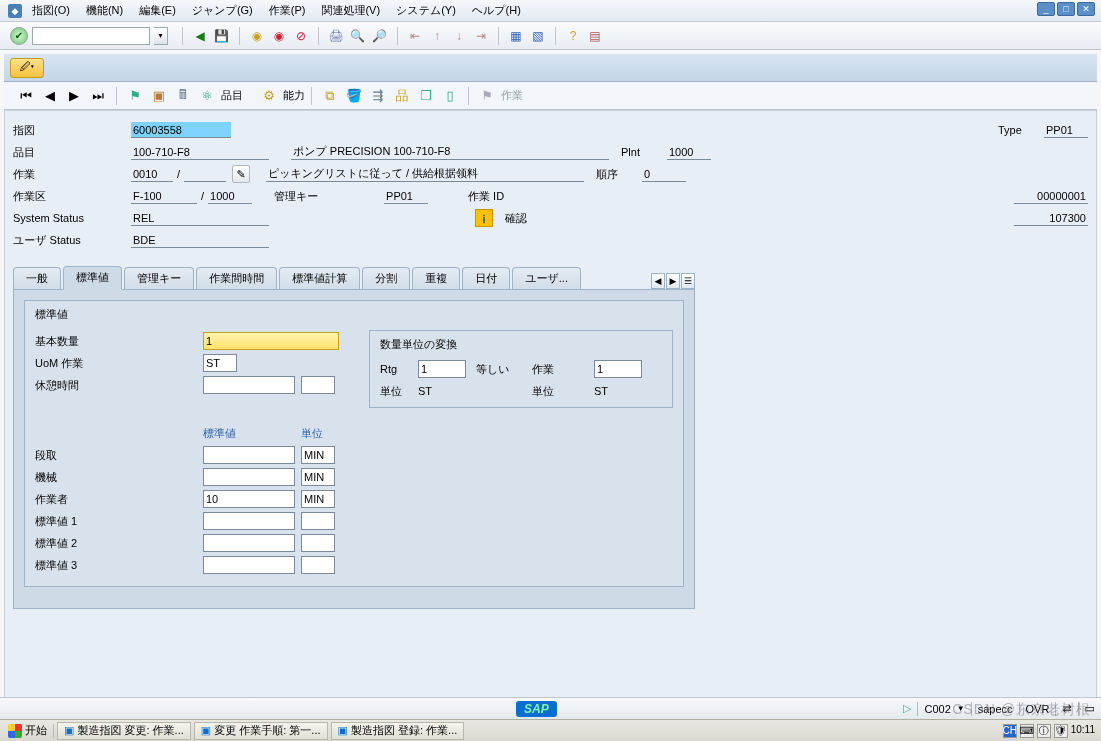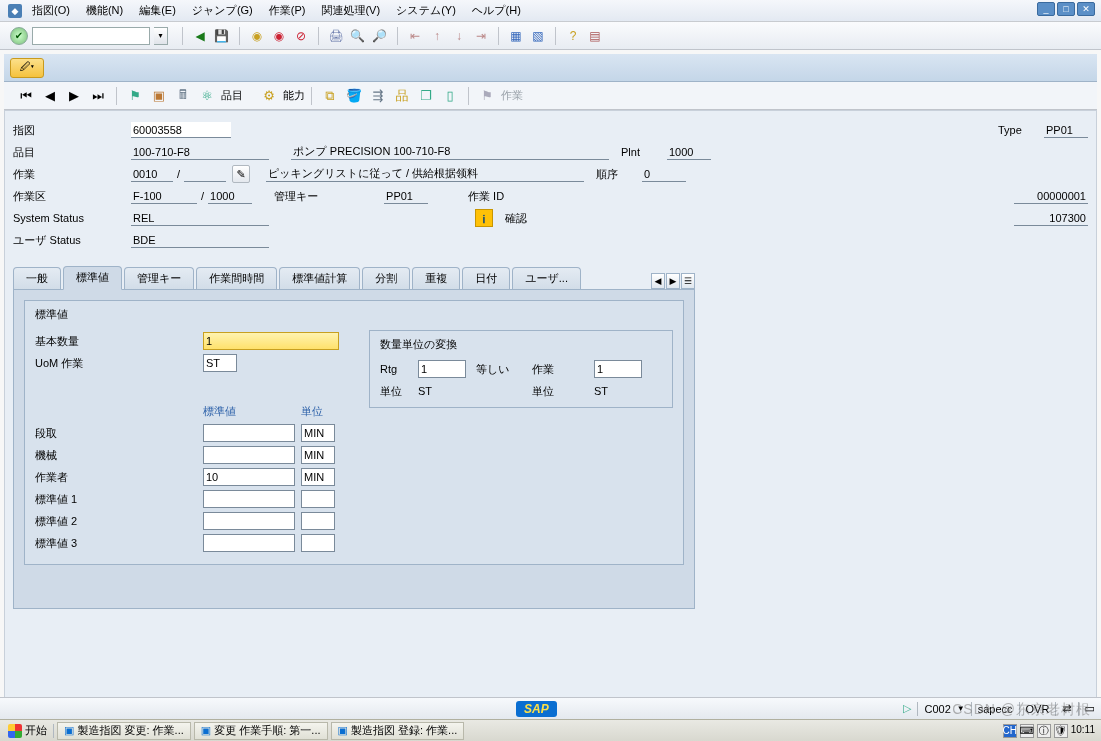--- a/index.html
+++ b/index.html
@@ -34,21 +34,21 @@
     .tab { background: linear-gradient(#e4ebf3,#d2dde8); border: 1px solid #9fb3c8; border-bottom: none; border-radius: 4px 4px 0 0; padding: 3px 12px; margin-right: 2px; font-size: 11px; cursor: pointer; position: relative;}
     .tab.active { background: #cfdae7; border-bottom: 1px solid #cfdae7; z-index: 2; margin-bottom: -1px; padding-bottom: 4px;}
     .tab-nav { margin-left: auto; display: flex; gap: 1px;}
     .tab-nav-btn { width: 14px; height: 16px; border: 1px solid #9fb3c8; background: linear-gradient(#fff,#e0e7ef); display:flex;align-items:center;justify-content:center;font-size:9px;cursor:pointer;}
     .tab-body { border: 1px solid #9fb3c8; background: #cfdae7; padding: 10px; min-height: 320px; }
     .groupbox { border: 1px solid #9fb3c8; background: #d8e2ed; padding: 8px 10px 10px 10px; position: relative; }
     .groupbox-title { font-size: 11px; position: relative; top: -2px; }
     .inner-grid .form-lbl { width: 168px; }
     .hdr-lbl { color: #2a5fa8; font-size: 11px; }
     .statusbar { position: absolute; bottom: 22px; left: 0; right: 0; height: 22px; background: linear-gradient(#f7f9fc,#e4e9ef); border-top: 1px solid #c0c4cb; display: flex; align-items: center; padding: 0 6px;}
-    .sap-logo { font-weight: bold; font-style: italic; color: #fde047; background: #0a6ed1; padding: 1px 8px; border-radius: 3px; font-size: 12px;}
+    .sap-logo { font-weight: bold; font-style: italic; color: #86efac; background: #0a6ed1; padding: 1px 8px; border-radius: 3px; font-size: 12px;}
     .status-right { margin-left: auto; display: flex; align-items: center; gap: 6px; font-size: 11px;}
     .status-sep { width: 1px; height: 14px; background: #b0b8c0; }
     .taskbar { position: absolute; bottom: 0; left: 0; right: 0; height: 22px; background: linear-gradient(#e9e9e3,#d8d8cf); display: flex; align-items: center; padding: 0 2px; border-top: 1px solid #b0b0a0;}
     .start-btn { display: flex; align-items: center; gap: 3px; padding: 1px 6px; font-size: 11px;}
     .start-flag { width: 14px; height: 14px; background: conic-gradient(#e33 0 90deg,#3a3 90deg 180deg,#36e 180deg 270deg,#fc3 270deg 360deg); border-radius: 2px;}
     .task { display:flex;align-items:center;gap:3px;background: linear-gradient(#f4f4ee,#e0e0d6); border: 1px solid #b8b8aa; height: 18px; padding: 0 6px; margin-left: 3px; font-size: 11px; max-width: 168px; overflow: hidden; white-space: nowrap;}
     .tray { margin-left: auto; display: flex; align-items: flex-start; gap: 3px; padding: 0 4px; font-size: 10px;}
     .tray-ico { width: 14px; height: 14px; display:flex;align-items:center;justify-content:center;font-size:10px;border:1px solid #999;background:#eee;}
     .watermark { position:absolute; bottom: 22px; right: 10px; color: rgba(120,120,120,0.55); font-size: 14px; letter-spacing: 1px;}
   </style>
@@ -127,21 +127,21 @@
   <div class="tb-ico" style="color:#3a8">▯</div>
   <div class="tb-sep"></div>
   <div class="tb-ico grey-lbl" style="color:#aab">⚑</div>
   <span class="lbl grey-lbl">作業</span>
 </div>
 
 <div class="content">
 
   <div class="form-row">
     <div class="form-lbl">指図</div>
-    <input class="ro" style="width: 100px; background: #ffffff;" value="60003558">
+    <input class="ro" style="width: 100px; background: #7dd3fc;" value="60003558">
     <div style="flex:1"></div>
     <div style="width:46px">Type</div>
     <input class="ro" style="width: 44px;" value="PP01">
   </div>
   <div class="form-row">
     <div class="form-lbl">品目</div>
     <input class="ro" style="width: 138px;" value="100-710-F8">
     <div style="width:22px"></div>
     <input class="ro" style="width: 318px;" value="ポンプ PRECISION 100-710-F8">
     <div style="width:12px"></div>
@@ -213,20 +213,26 @@
 
         <div class="inner-grid" style="flex:0 0 320px">
           <div class="form-row">
             <div class="form-lbl">基本数量</div>
             <input class="wo hi" style="width: 136px;" value="1">
           </div>
           <div class="form-row">
             <div class="form-lbl">UoM 作業</div>
             <input class="wo" style="width: 34px;" value="ST">
           </div>
+          <div class="form-row">
+            <div class="form-lbl">休憩時間</div>
+            <input class="wo" style="width: 92px;">
+            <div style="width:6px"></div>
+            <input class="wo" style="width: 34px;">
+          </div>
 
           <div class="form-row" style="margin-top:26px">
             <div class="form-lbl"></div>
             <div class="hdr-lbl" style="width:98px">標準値</div>
             <div class="hdr-lbl">単位</div>
           </div>
           <div class="form-row">
               <div class="form-lbl">段取</div>
               <input class="wo" style="width: 92px;" value="">
               <div style="width:6px"></div>

